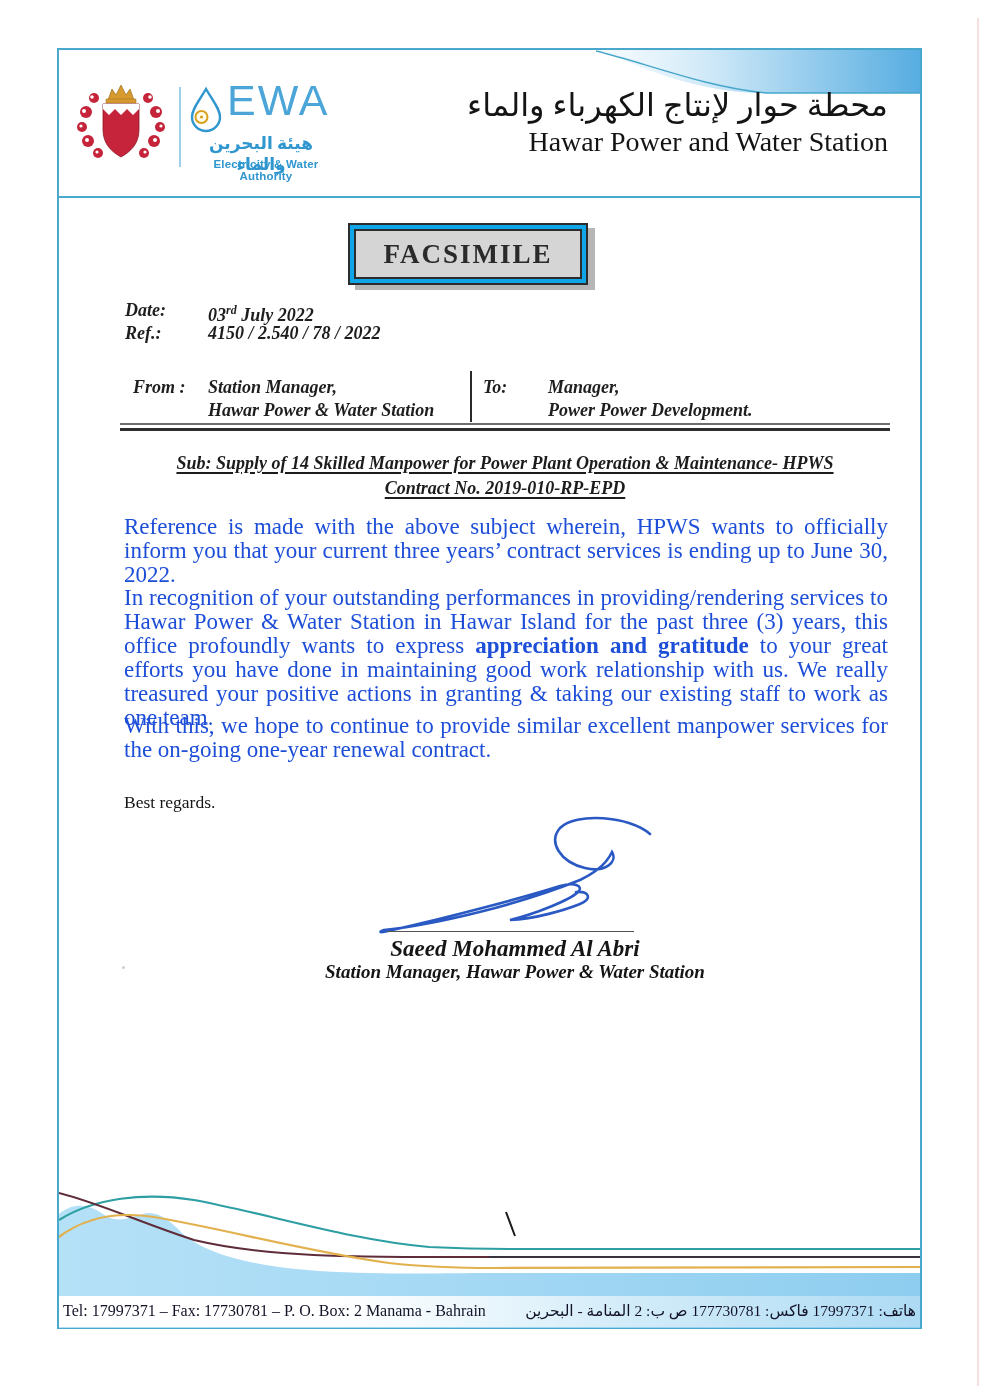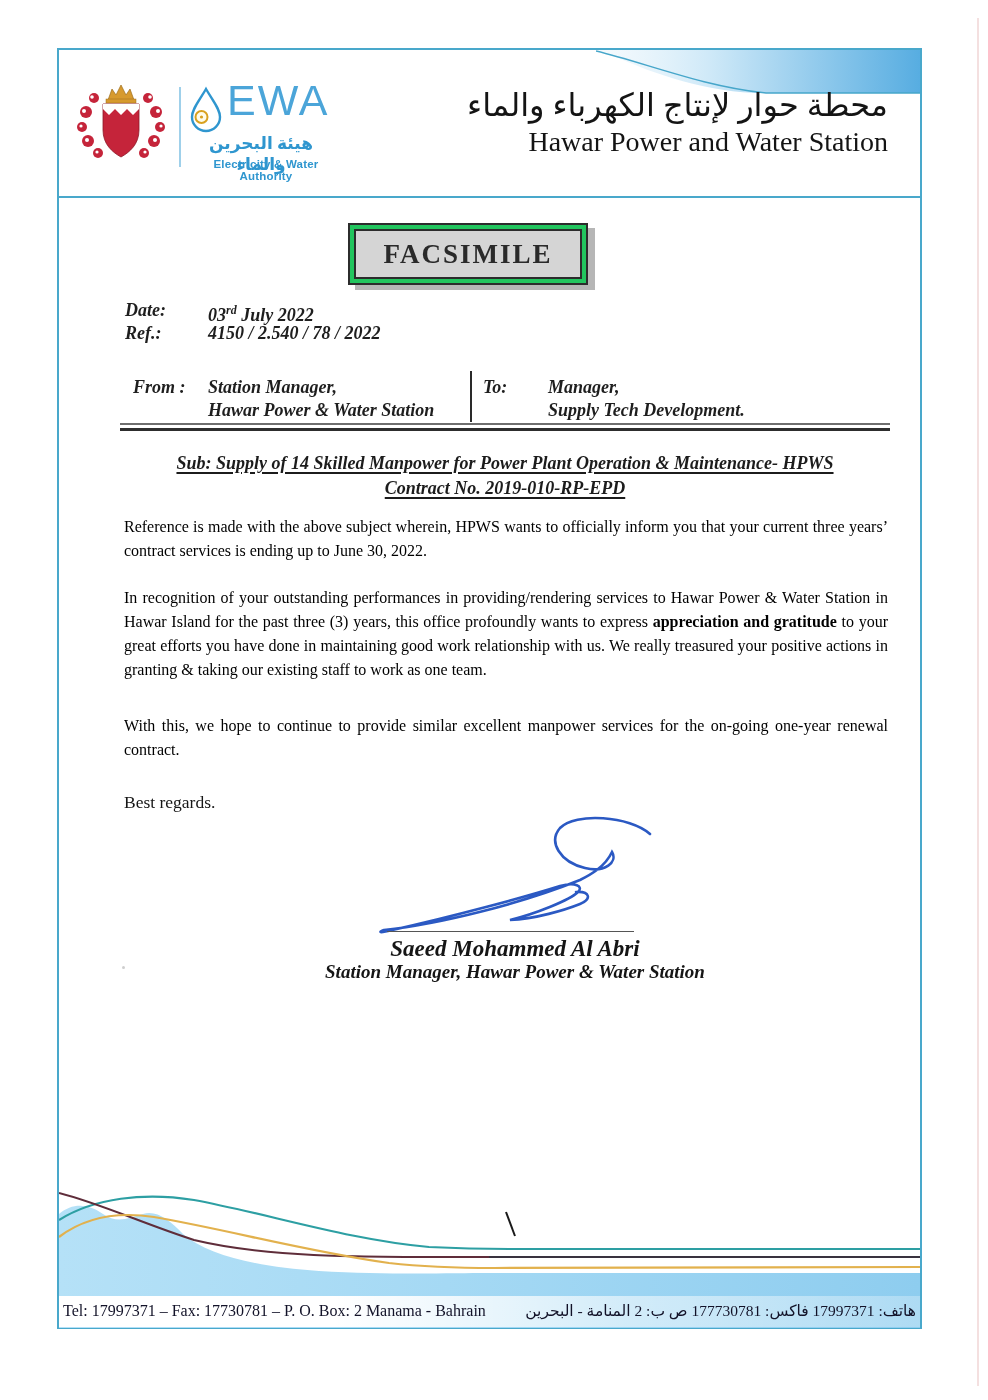--- a/index.html
+++ b/index.html
@@ -20,35 +20,35 @@
               font-size:17px;font-weight:bold;color:#2f96cf;}
   .ewa-tagline{left:186px;top:158px;width:160px;text-align:center;
                font-family:"Liberation Sans","DejaVu Sans",sans-serif;
                font-size:11.5px;font-weight:bold;color:#2f96cf;letter-spacing:.2px;}
   .station-block{left:420px;top:86px;width:468px;text-align:right;}
   .station-ar{font-family:"Liberation Serif","DejaVu Sans",serif;direction:rtl;
               font-size:32px;line-height:38px;color:#141414;}
   .station-en{font-size:28px;line-height:36px;color:#141414;text-align:right;}
   
   .fax-box{left:348px;top:223px;width:240px;height:62px;border:2px solid #2c2c2c;
-           background:#22c55e;padding:4px;box-sizing:border-box;box-shadow:7px 5px 0 #b6b6b6;}
+           background:#0ea5e9;padding:4px;box-sizing:border-box;box-shadow:7px 5px 0 #b6b6b6;}
   .fax-inner{border:2px solid #2c2c2c;width:100%;height:100%;box-sizing:border-box;
              display:flex;align-items:center;justify-content:center;background:#d5d5d5;}
   .fax-text{font-size:27px;font-weight:bold;letter-spacing:2px;color:#2a2a2a;}
   
   .meta-text{font-size:18px;font-weight:bold;font-style:italic;color:#1e1e1e;line-height:23px;}
   .sup{font-size:12px;vertical-align:super;}
   .vdiv{left:470px;top:371px;width:2px;height:51px;background:#2a2a2a;}
   .rule-double{left:120px;top:423px;width:770px;height:3px;
                border-top:2px solid #6e6e6e;border-bottom:3px solid #2d2d2d;}
   .subject{left:120px;top:451px;width:770px;text-align:center;font-size:18px;font-weight:bold;
            font-style:italic;line-height:25px;color:#1c1c1c;}
   .subject span{text-decoration:underline;text-decoration-thickness:1.5px;text-underline-offset:3px;}
   
-  .para{left:124px;width:764px;font-size:16px;line-height:24px;color:#000000;text-align:justify;}
+  .para{left:124px;width:764px;font-size:23px;line-height:24px;color:#1d4ed8;text-align:justify;}
   .p1{top:515px;} .p2{top:586px;} .p3{top:714px;}
   .closing{left:124px;top:792px;font-size:17.5px;color:#161616;}
   .bold{font-weight:bold;}
   
   .sig-line{left:387px;top:931px;width:247px;height:1px;background:#555;}
   .sig-name{left:280px;top:936px;width:470px;text-align:center;font-size:23px;font-weight:bold;font-style:italic;color:#151515;}
   .sig-title{left:245px;top:961px;width:540px;text-align:center;font-size:19px;font-weight:bold;font-style:italic;color:#151515;}
   
   .strip-overlay{left:59px;top:1296px;width:861px;height:31px;
     background:linear-gradient(90deg,#ffffff 0%,#ffffff 32%,rgba(255,255,255,.55) 66%,rgba(255,255,255,.28) 100%);}
@@ -137,21 +137,21 @@
 
 <div class="abs meta-text" style="left:133px;top:376px;">From :</div>
 <div class="abs meta-text" style="left:208px;top:376px;">
   <div>Station Manager,</div>
   <div>Hawar Power &amp; Water Station</div>
 </div>
 <div class="abs vdiv"></div>
 <div class="abs meta-text" style="left:483px;top:376px;">To:</div>
 <div class="abs meta-text" style="left:548px;top:376px;">
   <div>Manager,</div>
-  <div>Supply Tech Development.</div>
+  <div>Power Power Development.</div>
 </div>
 <div class="abs rule-double"></div>
 
 <div class="abs subject">
   <div><span>Sub: Supply of 14 Skilled Manpower for Power Plant Operation &amp; Maintenance- HPWS</span></div>
   <div><span>Contract No. 2019-010-RP-EPD</span></div>
 </div>
 
 <div class="abs para p1">Reference is made with the above subject wherein, HPWS wants to officially inform you that your current three years’ contract services is ending up to June 30, 2022.</div>
 <div class="abs para p2"><span>In recognition of your outstanding performances in providing/rendering services to Hawar Power &amp; Water Station in Hawar Island for the past three (3) years, this office profoundly wants to express </span><span class="bold">appreciation and gratitude</span><span> to your great efforts you have done in maintaining good work relationship with us.  We really treasured your positive actions in granting &amp; taking our existing staff to work as one team.</span></div>

